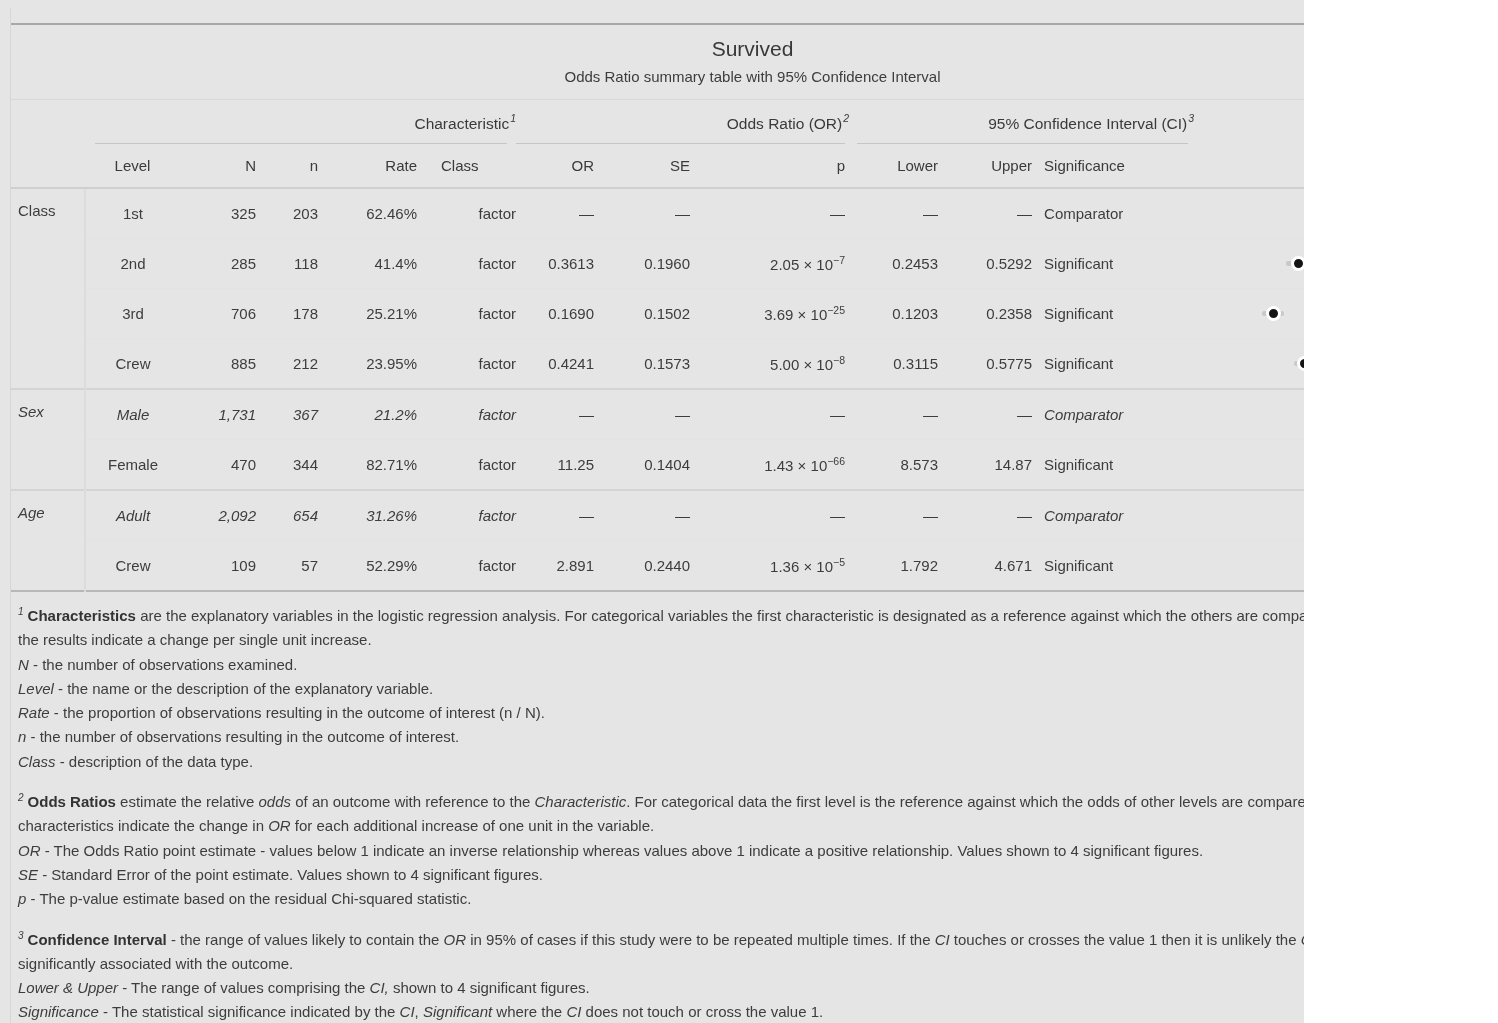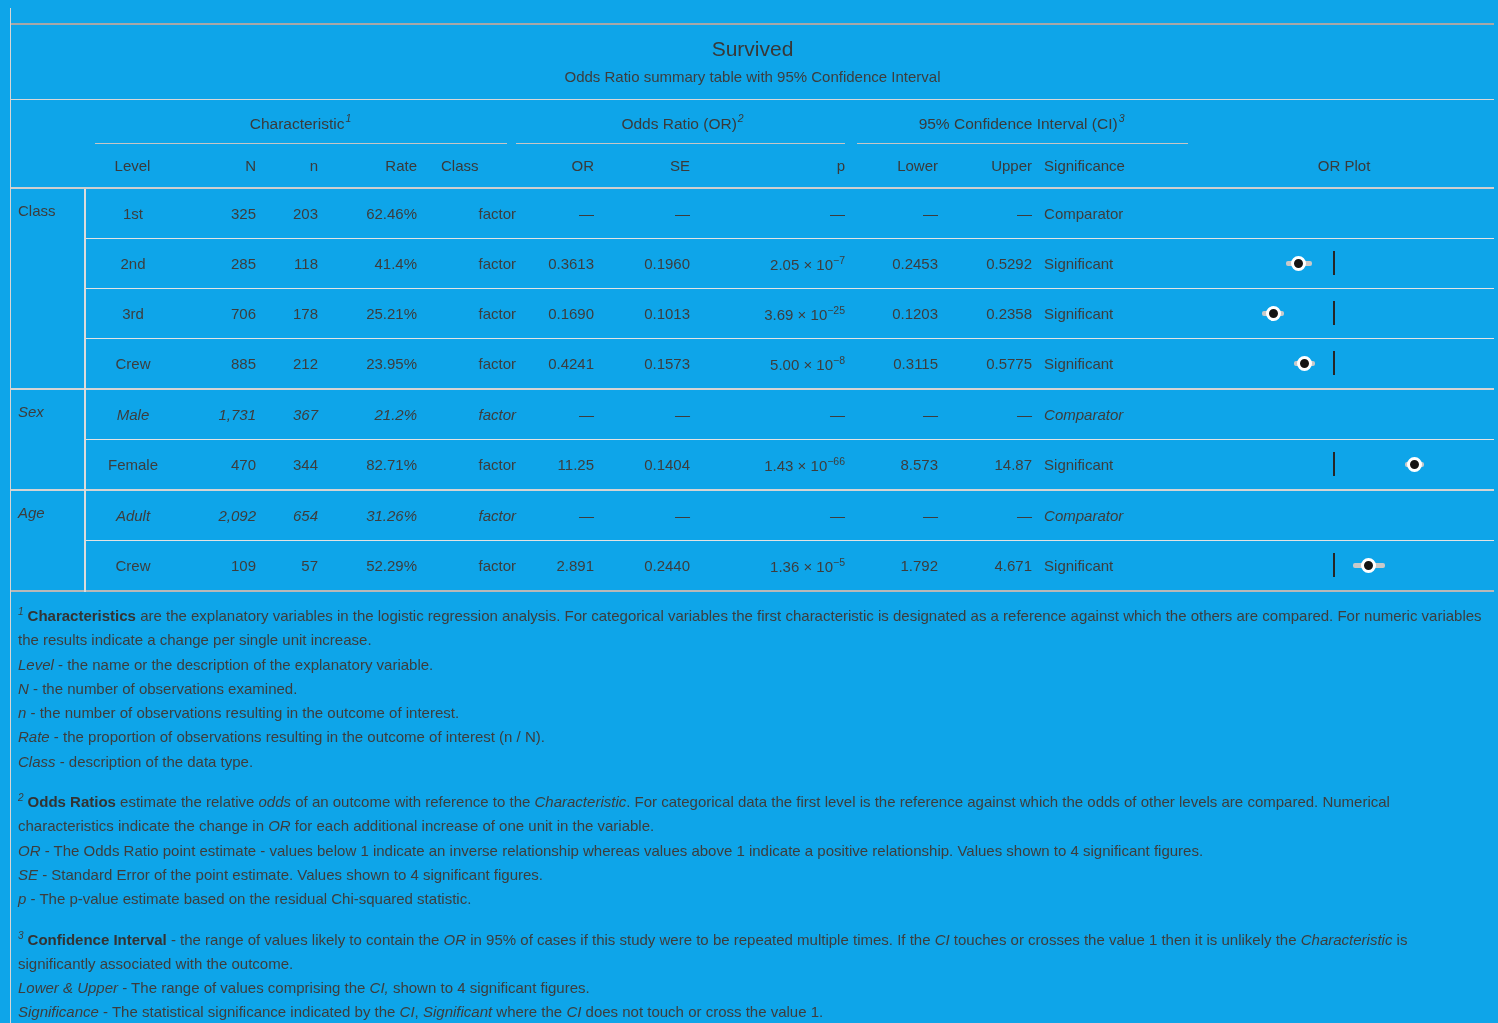--- a/index.html
+++ b/index.html
@@ -1,35 +1,35 @@
 <!DOCTYPE html>
 <html><head>
 <meta charset="utf-8">
 <style>
   html,body { margin:0; padding:0; background:#ffffff; }
   .sheet {
-    position:relative; width:1498px; height:1023px; background:#0ea5e9; overflow:hidden;
-    font-family:"Liberation Sans","DejaVu Sans",sans-serif; color:#3d3d3d;
+    position:relative; width:1260px; height:1023px; background:#e5e5e5; overflow:hidden;
+    font-family:"Liberation Sans","DejaVu Sans",sans-serif; color:#3d3d3d;padding-left:44px;
   }
   .page-left-border { position:absolute; left:10px; top:8px; width:1px; height:1015px; background:#d6d6d6; }
   .content { position:absolute; left:11px; top:0; width:1483px; }
 
   
   .titleblock { margin-top:23px; border-top:2px solid #a7a7a7; border-bottom:1px solid #d8d8d8; text-align:center; padding-bottom:12px; }
   .title { padding-top:11px; font-size:21px; line-height:26px; color:#383838; }
   .subtitle { margin-top:5px; font-size:15px; line-height:20px; color:#3d3d3d;text-align:center; }
 
   
   table.or-table { border-collapse:collapse; table-layout:fixed; width:1483px; font-size:15px; color:#3d3d3d; }
   col.c1{width:74px} col.c2{width:95px} col.c3{width:80px} col.c4{width:62px} col.c5{width:99px}
   col.c6{width:95px} col.c7{width:82px} col.c8{width:96px} col.c9{width:155px} col.c10{width:93px}
   col.c11{width:94px} col.c12{width:158px} col.c13{width:300px}
 
   thead th { font-weight:normal; padding:0; color:#3a3a3a; }
-  tr.spanner-row th { height:44px; vertical-align:middle; position:relative; font-size:15.5px; }
+  tr.spanner-row th { height:44px; vertical-align:middle; position:relative; font-size:15.5px;text-align:right; }
   th.spanner::after { content:""; position:absolute; bottom:0; border-bottom:1px solid #c6c6c6; }
   th.sp-char::after { left:10px; right:9px; }
   th.sp-or::after   { left:0;   right:4px; }
   th.sp-ci::after   { left:8px; right:6px; }
   sup.spmark { font-style:italic; font-size:10.5px; vertical-align:7px; margin-left:1px; }
 
   tr.colhead-row th { height:43px; vertical-align:middle; border-bottom:2px solid #cfcfcf; }
 
   tbody td { height:49px; padding:0; vertical-align:middle; }
   tbody { border-bottom:2px solid #b8b8b8; }
@@ -146,21 +146,21 @@
               </div>
             </td>
           </tr>
           <tr class="sub">
             <td class="level">3rd</td>
             <td class="num">706</td>
             <td class="num">178</td>
             <td class="num">25.21%</td>
             <td class="cls">factor</td>
             <td class="num">0.1690</td>
-            <td class="num">0.1013</td>
+            <td class="num">0.1502</td>
             <td class="num"><span>3.69 × 10</span><sup class="pexp">−25</sup></td>
             <td class="num">0.1203</td>
             <td class="num">0.2358</td>
             <td class="sig">Significant</td>
             <td>
               <div class="plotwrap">
                 <div class="cibar" style="left: 67.7px; width: 22.7px;"></div>
                 <div class="ordot" style="left: 71.7px;"></div>
                 <div class="refline" style="left: 139px;"></div>
               </div>
@@ -255,24 +255,24 @@
                 <div class="refline" style="left: 139px;"></div>
               </div>
             </td>
           </tr>
         </tbody>
     </table>
 
     <section class="footnotes" id="footnotes">
         <div class="fn">
           <div class="fnline"><sup class="fnmark">1</sup><b>Characteristics</b><span> are the explanatory variables in the logistic regression analysis. For categorical variables the first characteristic is designated as a reference against which the others are compared. For numeric variables the results indicate a change per single unit increase.</span></div>
+          <div class="fnline"><i>N</i><span> - the number of observations examined.</span></div>
           <div class="fnline"><i>Level</i><span> - the name or the description of the explanatory variable.</span></div>
-          <div class="fnline"><i>N</i><span> - the number of observations examined.</span></div>
+          <div class="fnline"><i>Rate</i><span> - the proportion of observations resulting in the outcome of interest (n / N).</span></div>
           <div class="fnline"><i>n</i><span> - the number of observations resulting in the outcome of interest.</span></div>
-          <div class="fnline"><i>Rate</i><span> - the proportion of observations resulting in the outcome of interest (n / N).</span></div>
           <div class="fnline"><i>Class</i><span> - description of the data type.</span></div>
         </div>
         <div class="fn">
           <div class="fnline"><sup class="fnmark">2</sup><b>Odds Ratios</b><span> estimate the relative </span><i>odds</i><span> of an outcome with reference to the </span><i>Characteristic</i><span>. For categorical data the first level is the reference against which the odds of other levels are compared. Numerical characteristics indicate the change in </span><i>OR</i><span> for each additional increase of one unit in the variable.</span></div>
           <div class="fnline"><i>OR</i><span> - The Odds Ratio point estimate - values below 1 indicate an inverse relationship whereas values above 1 indicate a positive relationship. Values shown to 4 significant figures.</span></div>
           <div class="fnline"><i>SE</i><span> - Standard Error of the point estimate. Values shown to 4 significant figures.</span></div>
           <div class="fnline"><i>p</i><span> - The p-value estimate based on the residual Chi-squared statistic.</span></div>
         </div>
         <div class="fn">
           <div class="fnline"><sup class="fnmark">3</sup><b>Confidence Interval</b><span> - the range of values likely to contain the </span><i>OR</i><span> in 95% of cases if this study were to be repeated multiple times. If the </span><i>CI</i><span> touches or crosses the value 1 then it is unlikely the </span><i>Characteristic</i><span> is significantly associated with the outcome.</span></div>

